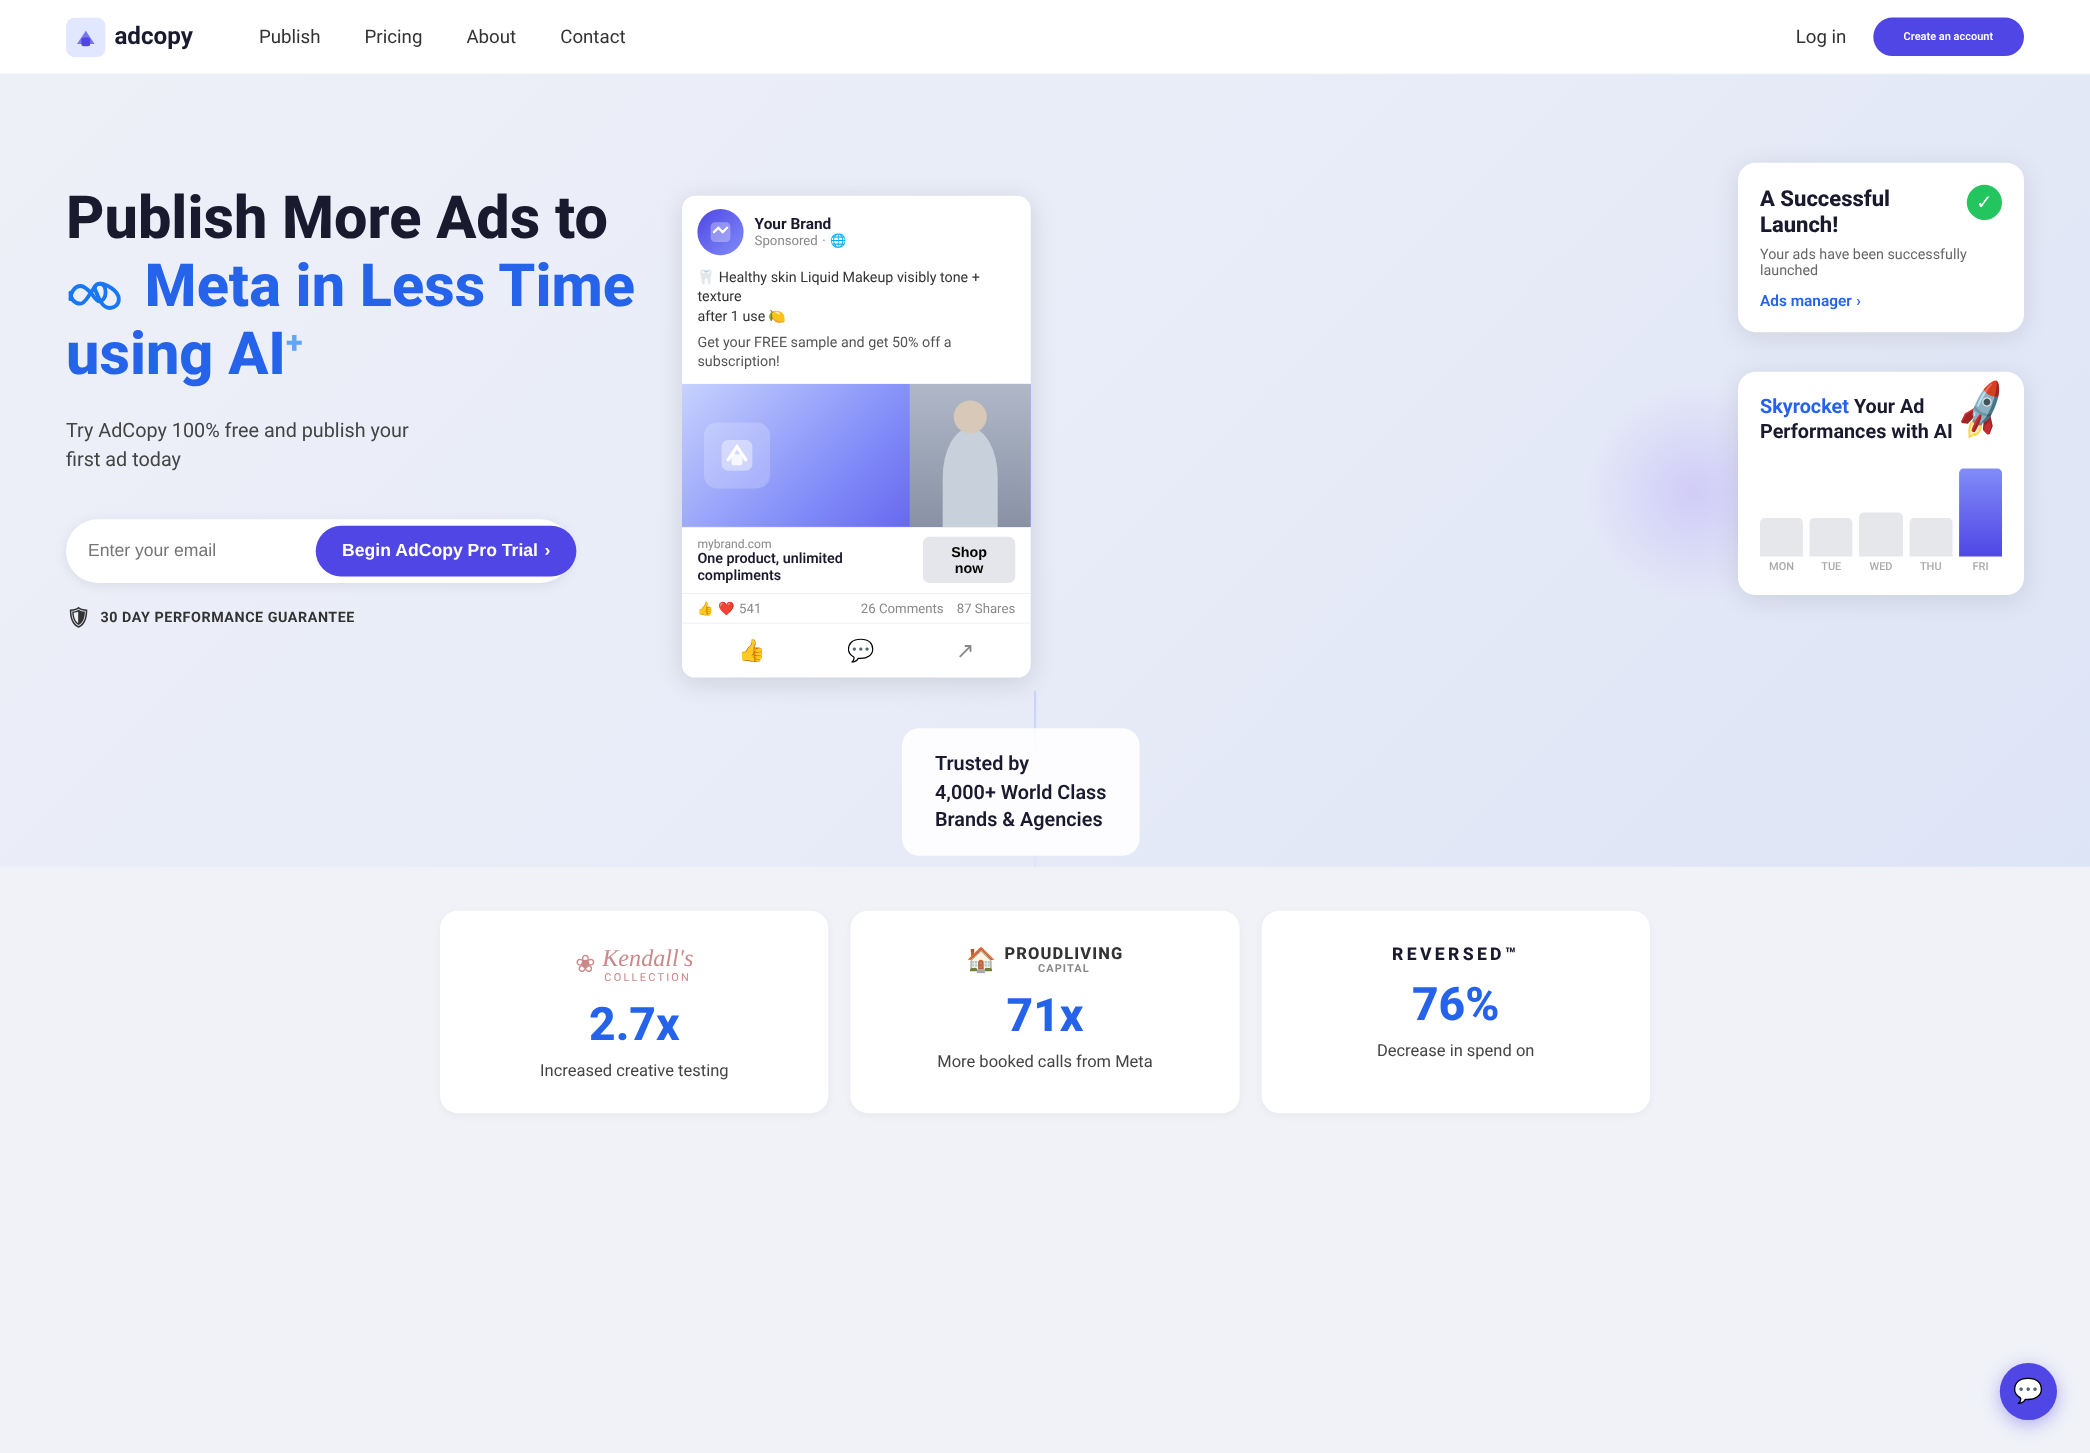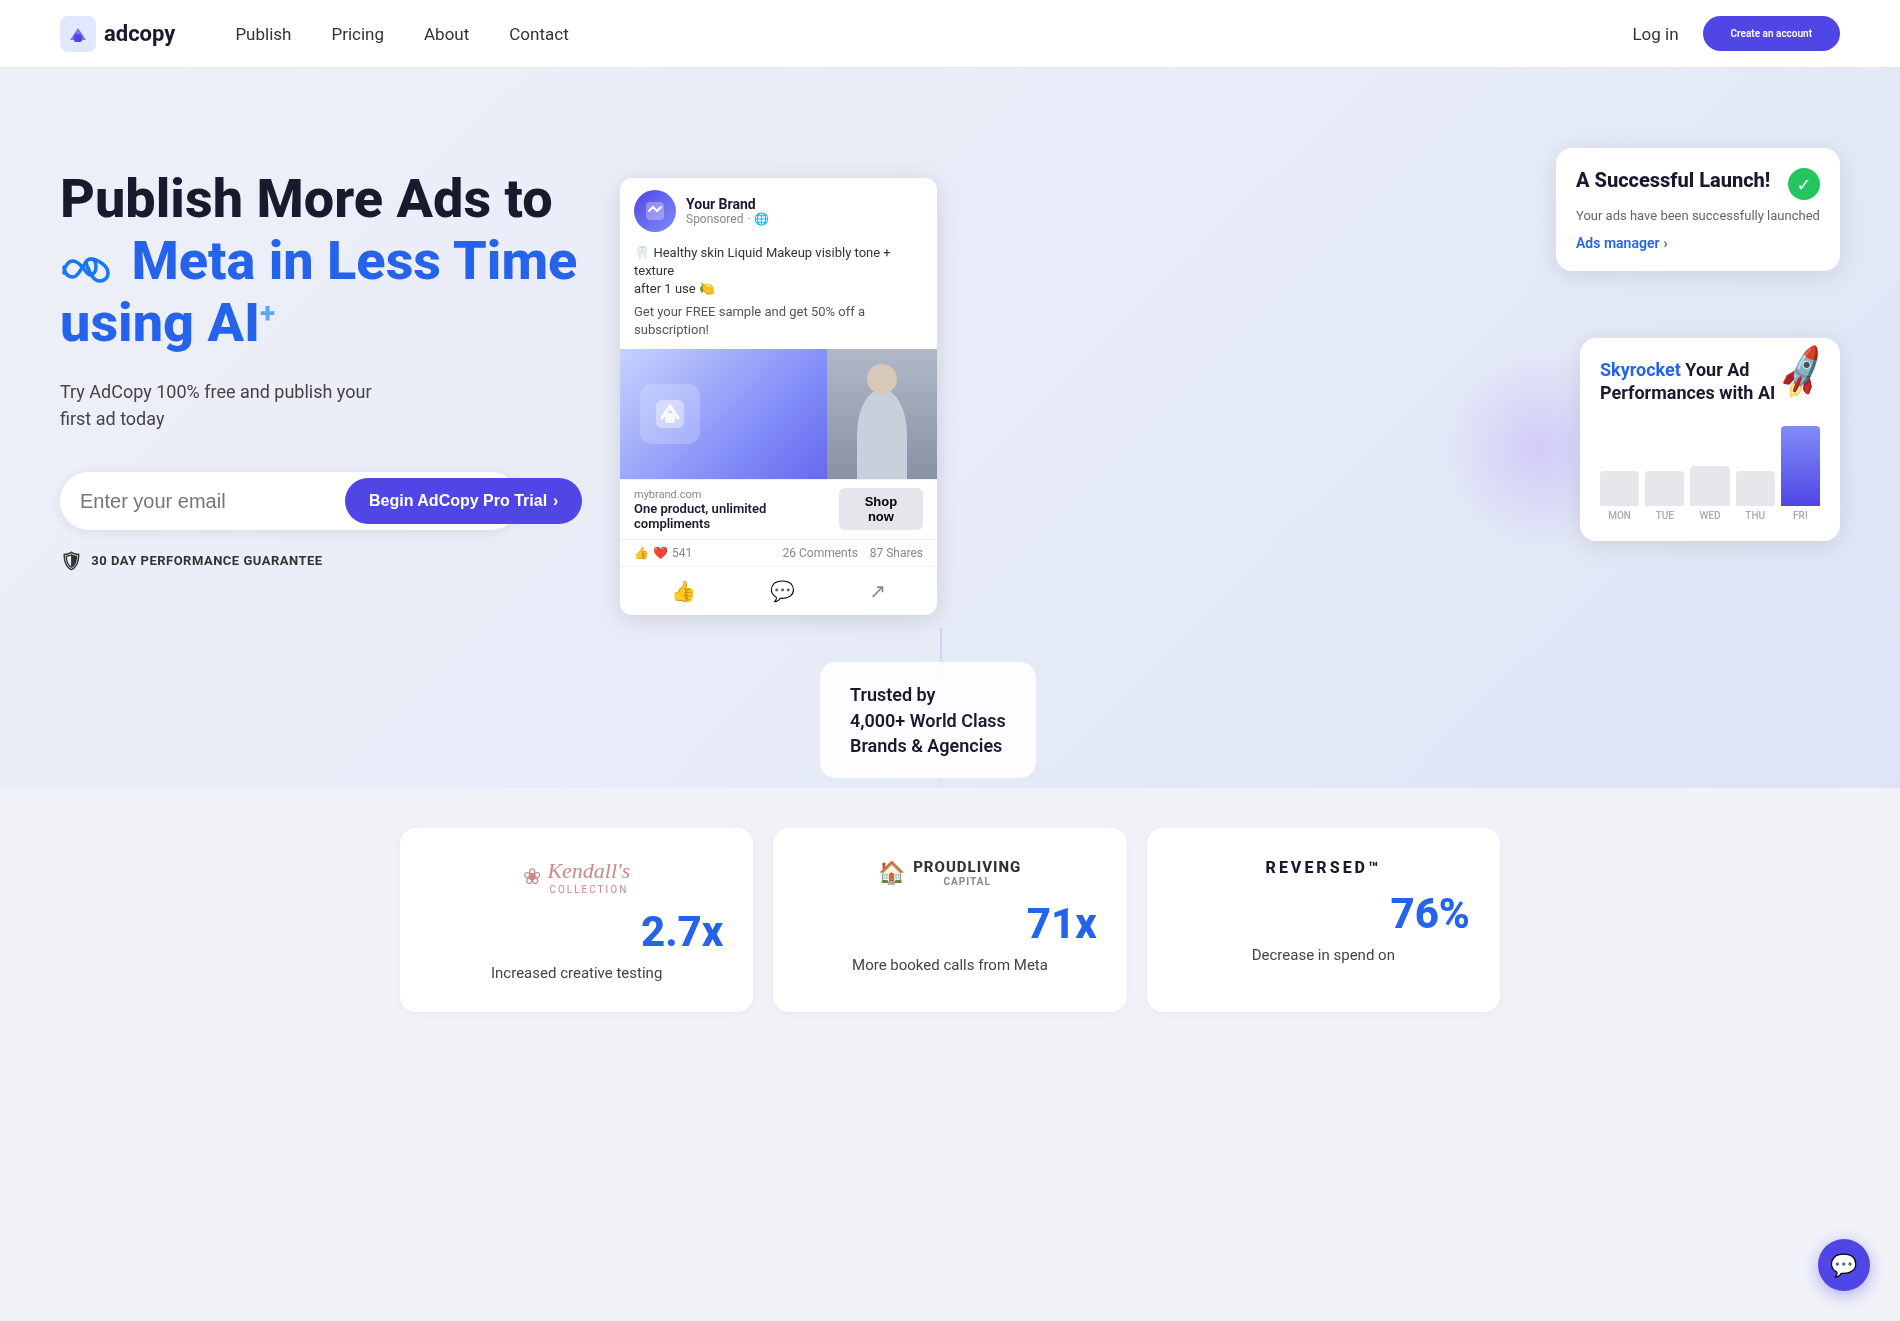--- a/index.html
+++ b/index.html
@@ -112,21 +112,21 @@
       border-radius: 40px;
       padding: 6px 6px 6px 20px;
       box-shadow: 0 2px 12px rgba(0,0,0,0.08);
       max-width: 460px;
       margin-bottom: 20px;
     }
     .email-input {
       flex: 1;
       border: none;
       outline: none;
-      font-size: 20px;
+      font-size: 16px;
       color: #4c1d95;
       background: transparent;
     }
     .btn-trial {
       background: #4f46e5;
       color: #fff;
       border: none;
       border-radius: 30px;
       padding: 14px 24px;
       font-size: 16px;
@@ -261,21 +261,21 @@
       font-size: 20px;
       cursor: pointer;
       padding: 4px 8px;
     }
 
     
     .success-card {
       position: absolute;
       right: 0;
       top: 0;
-      width: 284px;
+      width: 260px;
       background: #fff;
       border-radius: 16px;
       box-shadow: 0 4px 24px rgba(0,0,0,0.1);
       padding: 20px;
     }
     .success-header {
       display: flex;
       align-items: flex-start;
       justify-content: space-between;
       margin-bottom: 8px;
@@ -416,21 +416,20 @@
       background: #fff;
       border-radius: 16px;
       padding: 30px;
       text-align: center;
       box-shadow: 0 2px 8px rgba(0,0,0,0.04);
     }
     .brand-stat {
       font-size: 42px;
       font-weight: 800;
       color: #2563eb;
-      text-align: right;
     }
     .brand-desc {
       font-size: 15px;
       color: #444;
       margin-top: 8px;
     }
     .kendalls-logo {
       display: flex;
       align-items: center;
       gap: 6px;

